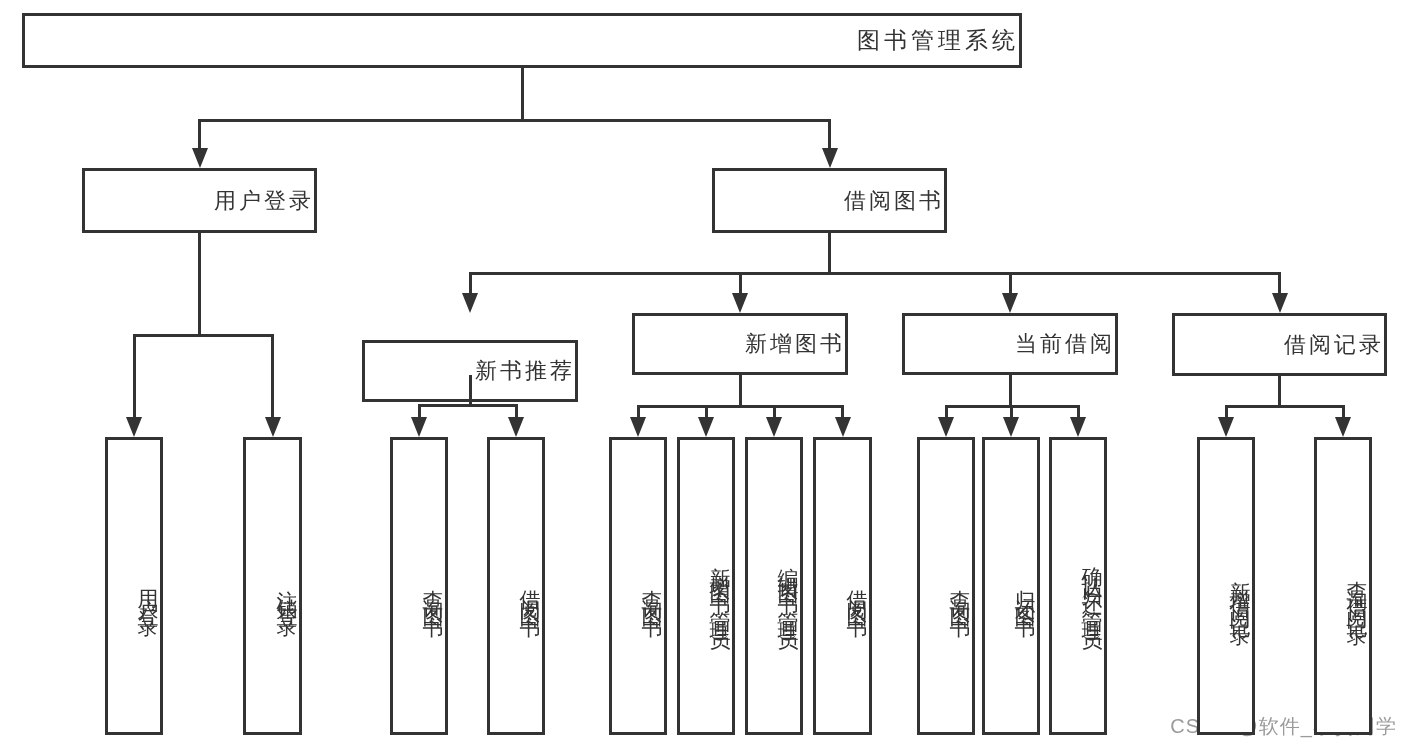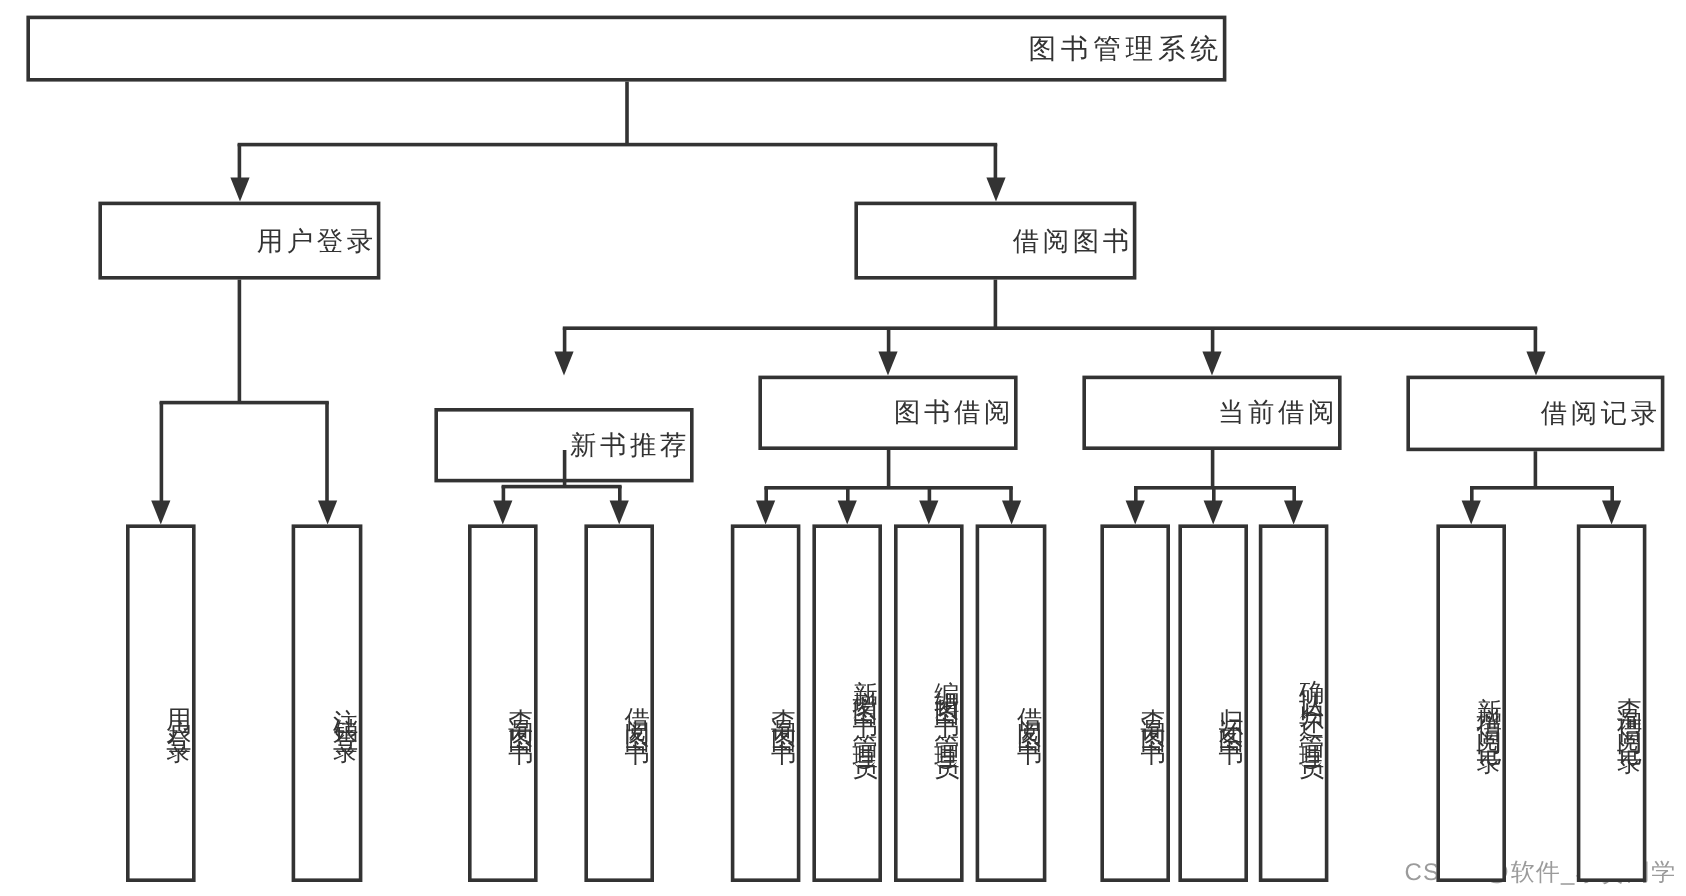--- a/index.html
+++ b/index.html
@@ -103,21 +103,21 @@
       <span class="node-label">查询图书</span>
     </div>
     <div class="line" style="left: 514.5px; top: 405px; width: 3px; height: 14px;"></div>
     <div class="arrow" style="left: 508px; top: 417px;"></div>
     <div class="node v" style="left: 487px; top: 437px; width: 58px; height: 298px;">
       <span class="node-label">借阅图书</span>
     </div>
     <div class="line" style="left: 738.5px; top: 273px; width: 3px; height: 22px;"></div>
     <div class="arrow" style="left: 732px; top: 293px;"></div>
     <div class="node h" style="left: 632px; top: 313px; width: 216px; height: 62px;">
-      <span class="node-label">图书借阅</span>
+      <span class="node-label">新增图书</span>
     </div>
     <div class="line" style="left: 738.5px; top: 375px; width: 3px; height: 31px;"></div>
     <div class="line" style="left: 636.5px; top: 404.5px; width: 207.5px; height: 3px;"></div>
     <div class="line" style="left: 636.5px; top: 406px; width: 3px; height: 13px;"></div>
     <div class="arrow" style="left: 630px; top: 417px;"></div>
     <div class="node v" style="left: 609px; top: 437px; width: 58px; height: 298px;">
       <span class="node-label">查询图书</span>
     </div>
     <div class="line" style="left: 704.5px; top: 406px; width: 3px; height: 13px;"></div>
     <div class="arrow" style="left: 698px; top: 417px;"></div>

